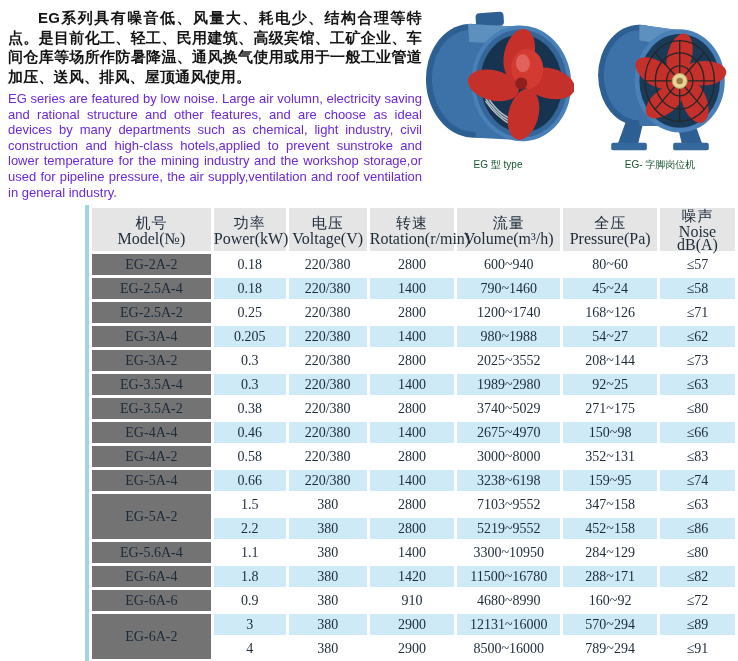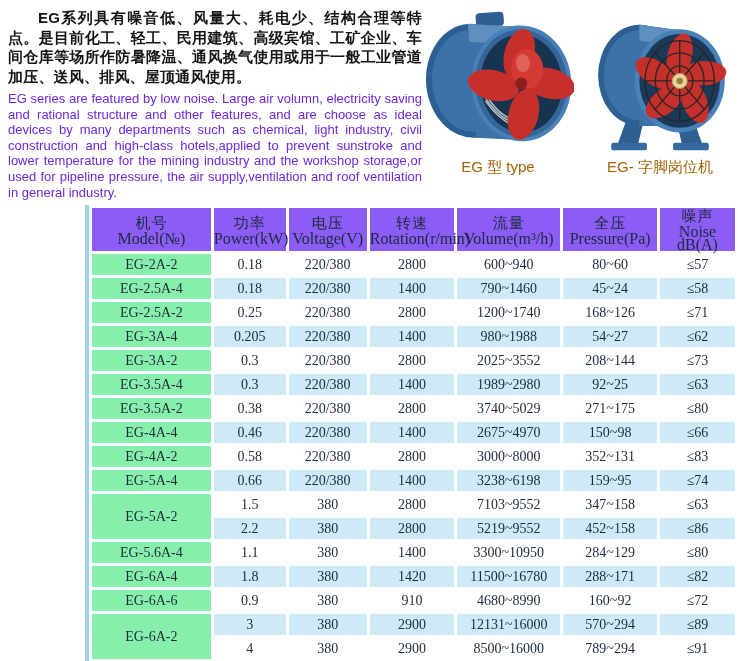--- a/index.html
+++ b/index.html
@@ -16,45 +16,45 @@
   }
   .intro-en{
     margin:5px 0 0 0;font-family:"Liberation Sans",sans-serif;
     font-size:13px;line-height:15.6px;color:#6d28d9;text-align:justify;
   }
   
   .fans{position:absolute;left:420px;top:4px;width:318px;display:flex;justify-content:space-between;}
   .fan{margin:0;width:156px;text-align:center;}
   .fan svg{display:block;margin:0 auto;}
   .fan figcaption{
-    margin-top:2px;font-size:15px;color:#a16207;
+    margin-top:2px;font-size:10px;color:#14532d;
     font-family:"Liberation Sans",sans-serif;
   }
   
   .tablewrap{position:absolute;left:85px;top:205px;width:653px;}
   table.spec{
     width:100%;table-layout:fixed;border-collapse:separate;border-spacing:3px 3px;
     font-family:"Liberation Serif",serif;color:#1c2a3a;
     border-left:4px solid #9ed3e8;
   }
   col.c-model{width:19%;}  col.c-power{width:11.5%;} col.c-voltage{width:12.5%;}
   col.c-rotation{width:13.5%;} col.c-volume{width:16.5%;} col.c-pressure{width:15%;}
   col.c-noise{width:12%;}
   th{
-    background:#8b5cf6;font-weight:normal;height:33px;padding:0;
+    background:#e5e5e5;font-weight:normal;height:33px;padding:0;
     vertical-align:middle;
   }
   th .hzh{display:block;font-size:15px;line-height:17px;letter-spacing:1px;}
   th .hen{display:block;font-size:16px;line-height:13px;}
   td{
     height:21px;padding:0;text-align:center;vertical-align:middle;
     font-size:14px;line-height:21px;background:#ffffff;
   }
   td.blue{background:#cdeaf6;}
-  td.model{background:#86efac;}
+  td.model{background:#737373;}
 </style>
 </head>
 <body>
 
 <div class="page">
 
   <div class="intro">
     <p class="intro-zh">EG系列具有噪音低、风量大、耗电少、结构合理等特点。是目前化工、轻工、民用建筑、高级宾馆、工矿企业、车间仓库等场所作防暑降温、通风换气使用或用于一般工业管道加压、送风、排风、屋顶通风使用。</p>
     <p class="intro-en">EG series are featured by low noise. Large air volumn, electricity saving and rational structure and other features, and are choose as ideal devices by many departments such as chemical, light industry, civil construction and high-class hotels,applied to prevent sunstroke and lower temperature for the mining industry and the workshop storage,or used for pipeline pressure, the air supply,ventilation and roof ventilation in general industry.</p>
   </div>

